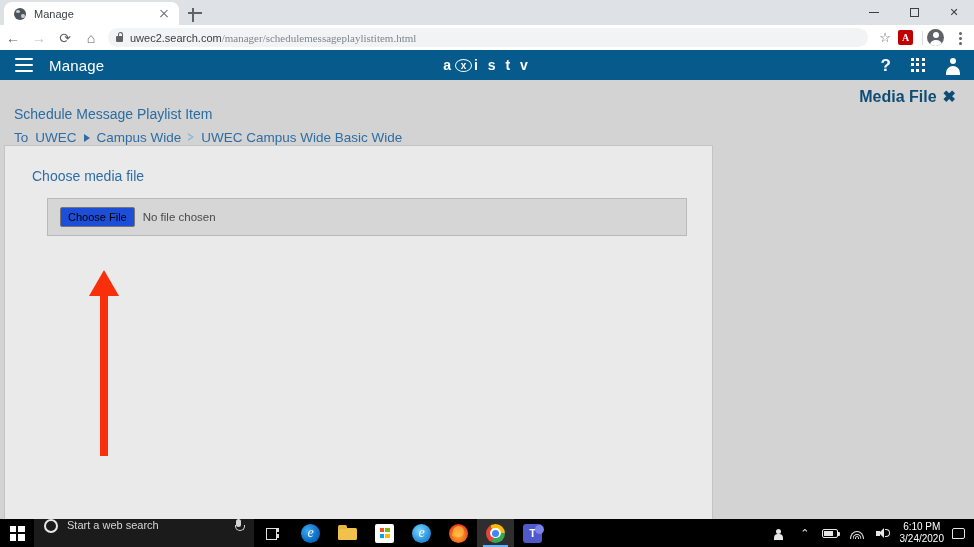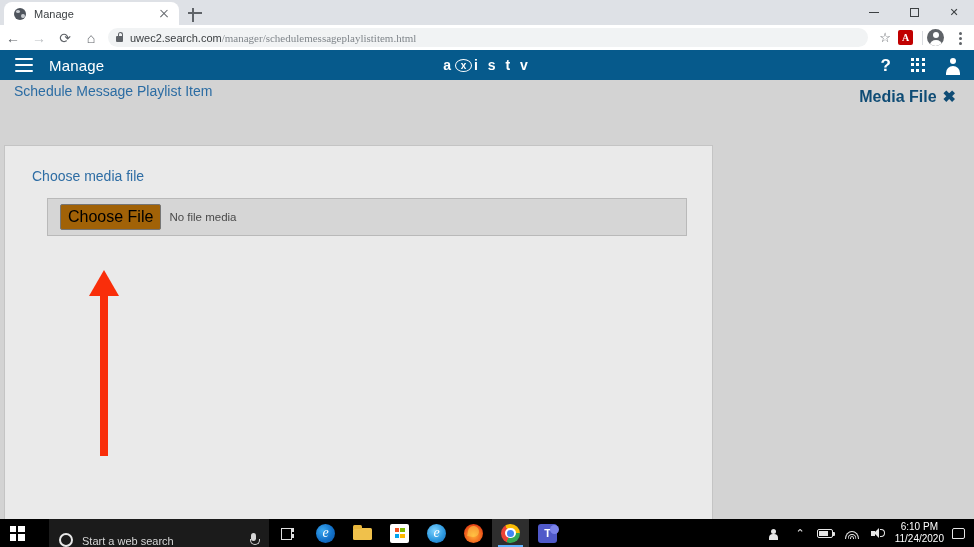--- a/index.html
+++ b/index.html
@@ -186,21 +186,21 @@
     content:""; position:absolute; left:4.5px; top:0; width:6.5px; height:6.5px;
     border-radius:50%; background:#fff;
   }
   .person::after {
     content:""; position:absolute; left:0.5px; top:8px; width:14px; height:9px;
     border-radius:7px 7px 0 0; background:#fff;
   }
 
   .pagehead { position: relative; padding: 0 14px; }
   .page-title {
-    color: #2b6ca3; font-size: 14px; padding-top: 3px;
+    color: #2b6ca3; font-size: 14px; padding-top: 26px;
   }
   .breadcrumb {
     color: #2e6da4; font-size: 13.5px; padding-top: 8px;
     display: flex; align-items: center; gap: 7px;
   }
   .breadcrumb .crumb { cursor: pointer; }
   .breadcrumb .crumb.plain { cursor: default; }
   .tri-solid {
     width: 0; height: 0; border-left: 6px solid #2e6da4;
     border-top: 4.5px solid transparent; border-bottom: 4.5px solid transparent;
@@ -235,22 +235,22 @@
   }
   .panel-label {
     color: #2e6da4; font-size: 14px; margin: 22px 0 0 27px;
   }
   .filefield {
     margin: 14px 0 0 42px; width: 640px; height: 38px;
     background: #d6d6d6; border: 1px solid #b9b9b9;
     display: flex; align-items: center; padding-left: 12px;
   }
   .choose-file-btn {
-    background: #a16207; border: 1px solid #767676; border-radius: 2px;
-    font-family: "Liberation Sans", sans-serif; font-size: 16px;
+    background: #1d4ed8; border: 1px solid #767676; border-radius: 2px;
+    font-family: "Liberation Sans", sans-serif; font-size: 11px;
     color: #000000; padding: 2px 7px; cursor: pointer; line-height: 1.3;
   }
   .nofile {
     font-size: 11.5px; color: #4a4a4a; margin-left: 8px;
   }
 
   
   .arrow-anno {
     position: absolute; left: 89px; top: 220px; width: 30px; height: 186px;
     pointer-events: none;
@@ -274,21 +274,21 @@
     width: 34px; height: 28px; display: flex; align-items: center;
     justify-content: center; cursor: pointer; flex: 0 0 auto;
   }
   .winlogo {
     width: 15px; height: 15px; display: grid;
     grid-template-columns: 1fr 1fr; grid-template-rows: 1fr 1fr; gap: 1.6px;
   }
   .winlogo b { background: #ffffff; display: block; }
   .searchbox {
     width: 220px; height: 28px; background: #1b1b1b;
-    display: flex; align-items: flex-end; flex: 0 0 auto; cursor: text; margin-left: 15px;
+    display: flex; align-items: flex-start; flex: 0 0 auto; cursor: text;
   }
   .cortana {
     width: 14px; height: 14px; border: 2px solid #e8e8e8; border-radius: 50%;
     margin-left: 10px; flex: 0 0 auto;
   }
   .searchtext { color: #d6d6d6; font-size: 11px; margin-left: 9px; flex: 1 1 auto; }
   .mic {
     margin-right: 11px; width: 9px; height: 14px; position: relative; flex: 0 0 auto; cursor: pointer;
   }
   .mic::before {
@@ -548,32 +548,40 @@
         </div>
         <div class="ab-ic">
           <span class="person"></span>
         </div>
       </div>
     </div>
 
     <div class="pagehead">
       <div class="page-title">Schedule Message Playlist Item</div>
 
+      <div class="breadcrumb">
+        <span class="crumb plain">To</span>
+        <span class="crumb">UWEC</span>
+        <span class="tri-solid"></span>
+        <span class="crumb">Campus Wide</span>
+        <span class="tri-open"></span>
+        <span class="crumb">UWEC Campus Wide Basic Wide</span>
+      </div>
 
       <div class="media-file-tag">
         <span>Media File</span>
         <span class="xmark">✖</span>
       </div>
     </div>
 
     <div class="panel">
       <div class="panel-label">Choose media file</div>
       <div class="filefield">
         <button class="choose-file-btn">Choose File</button>
-        <span class="nofile">No file media</span>
+        <span class="nofile">No file chosen</span>
       </div>
     </div>
 
     <div class="arrow-anno">
       <div class="arrow-head"></div>
       <div class="arrow-shaft"></div>
     </div>
 
   </div>
 
@@ -649,19 +657,19 @@
             <b></b>
           </span>
       </div>
       <div class="tray-ic">
         <span class="vol">
             <i></i>
           </span>
       </div>
       <div class="clock">
         <div>6:10 PM</div>
-        <div>11/24/2020</div>
+        <div>3/24/2020</div>
       </div>
       <div class="notif"></div>
     </div>
   </div>
 
 </div>
 
 </body></html>

